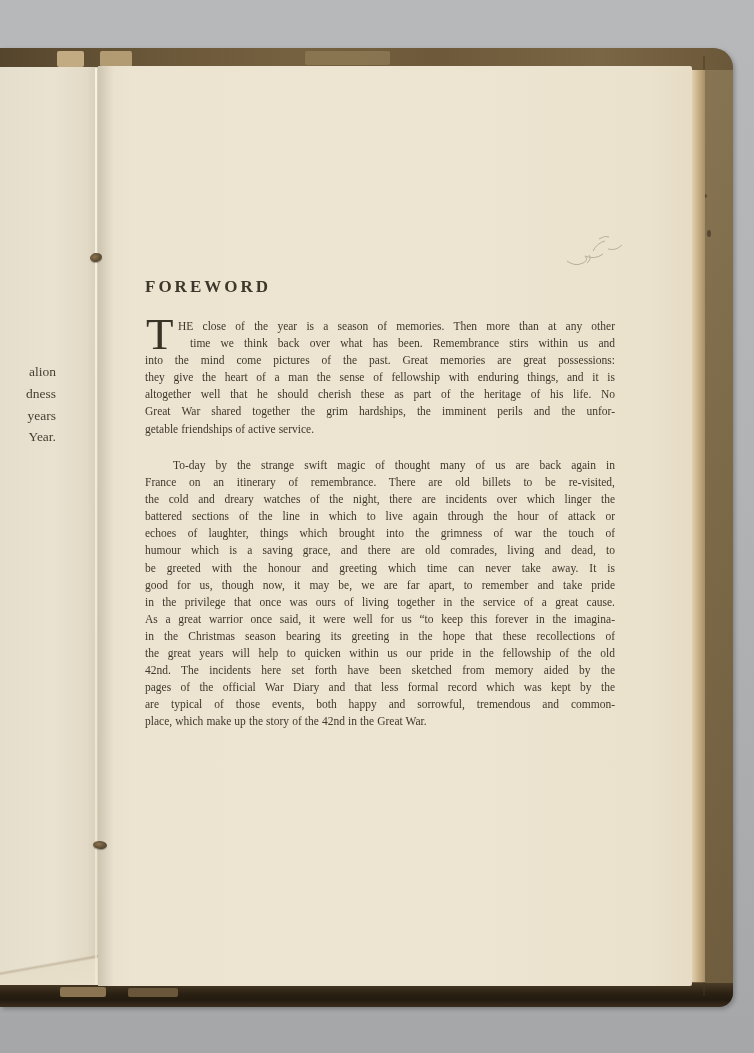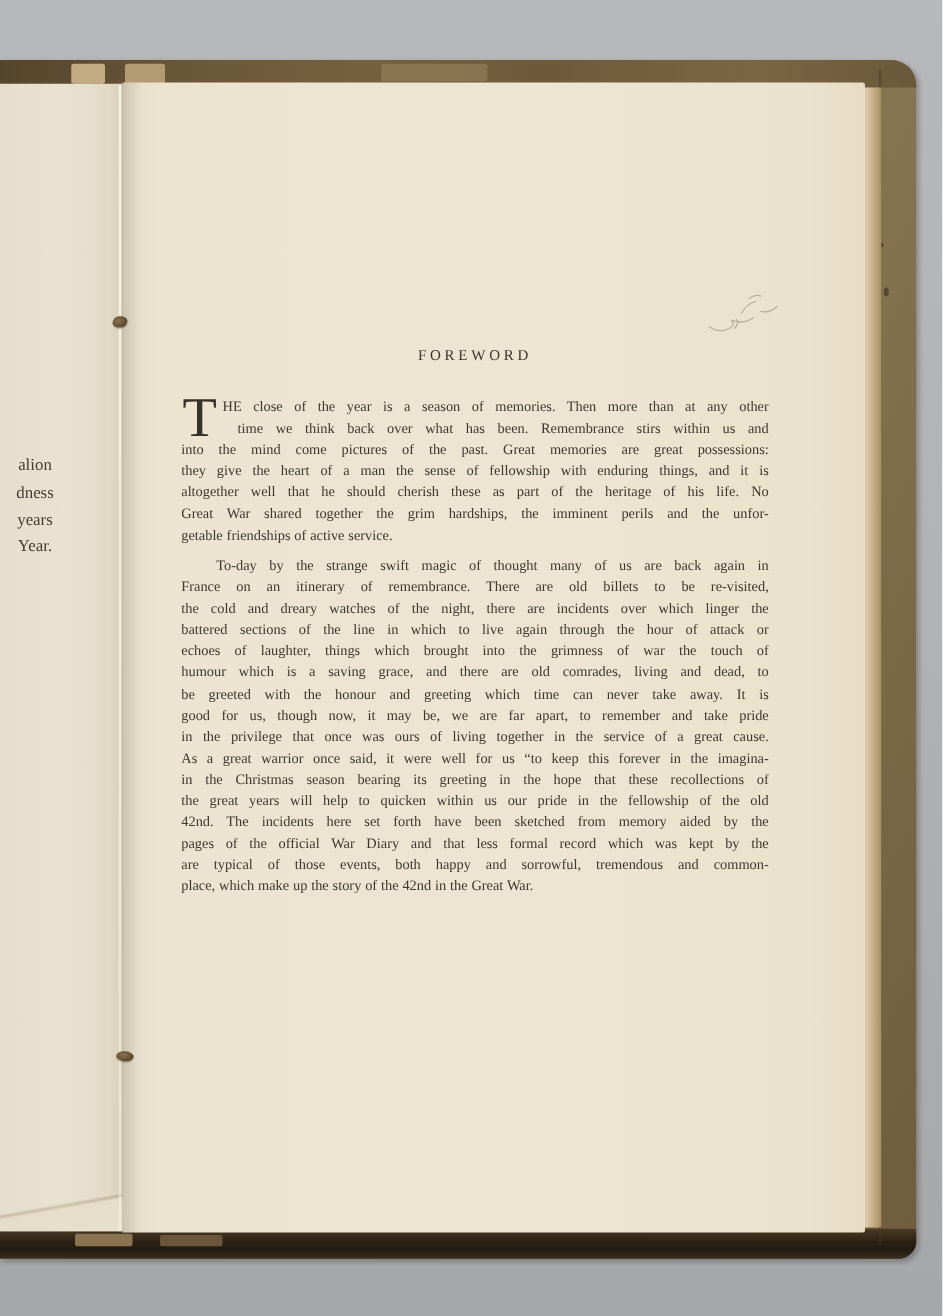--- a/index.html
+++ b/index.html
@@ -48,21 +48,21 @@
   .page-left{
     position:absolute; left:0; top:67px; width:98px; height:918px;
     background:linear-gradient(to right,#e6decd 0%, #eae2d1 55%, #e2d9c6 88%, #d8cfba 100%);
   }
   .fold{
     position:absolute; bottom:0; left:0; width:100%; height:40px;
     background:linear-gradient(170deg, transparent 46%, rgba(140,120,85,0.35) 50%, #e6ddc8 54%, #e9e0cc 100%);
   }
   .fragments{
     position:absolute; left:0; top:294px; width:56px;
-    font-size:13.5px; line-height:21.8px; text-align:center; color:#453e30;
+    font-size:13.5px; line-height:21.8px; text-align:right; color:#453e30;
   }
   
   .page-main{
     position:absolute; left:98px; top:66px; width:594px; height:920px;
     background:linear-gradient(to right,#e7dfcc 0px, #ece4d1 35px, #ede5d2 55%, #ebe2cd 92%, #e6dcc5 100%);
     border-radius:0 2px 2px 0;
   }
   .gutter-shadow{
     position:absolute; left:0; top:0; width:16px; height:100%;
     background:linear-gradient(to right, rgba(90,75,50,0.18), rgba(90,75,50,0) 100%);
@@ -74,29 +74,29 @@
   .stitch{ position:absolute; border-radius:50%;
     background:radial-gradient(ellipse at 40% 40%, #8a7452 0%, #5d4c31 60%, #3f3420 100%);
     box-shadow:0 1px 1px rgba(0,0,0,0.3);
   }
   .stitch.st1{ left:90px; top:253px; width:12px; height:9px; transform:rotate(-12deg); }
   .stitch.st2{ left:93px; top:841px; width:14px; height:8px; transform:rotate(4deg); }
   .smudge{ position:absolute; left:455px; top:155px; opacity:.55; }
   
   .heading{
     position:absolute; top:211px; left:47px; width:470px;
-    font-size:12px; font-weight:400; letter-spacing:3px; text-align:center;
+    font-size:17px; font-weight:700; letter-spacing:3px; text-align:left;
     color:#3d372b;
   }
   .para{
     position:absolute; left:47px; width:470px;
     font-size:11.5px; color:#3e382c; word-spacing:0.2px;
   }
   .para1{ top:252px; }
-  .para2{ top:379px; }
+  .para2{ top:391px; }
   .line{
     height:17.1px; line-height:17.1px; overflow:hidden;
     text-align:justify; text-align-last:justify; white-space:normal;
   }
   .line.last{ text-align-last:left; }
   .dropcap{
     position:absolute; left:1px; top:-2px;
     font-size:45px; line-height:36px; color:#383227;
   }
 </style>

